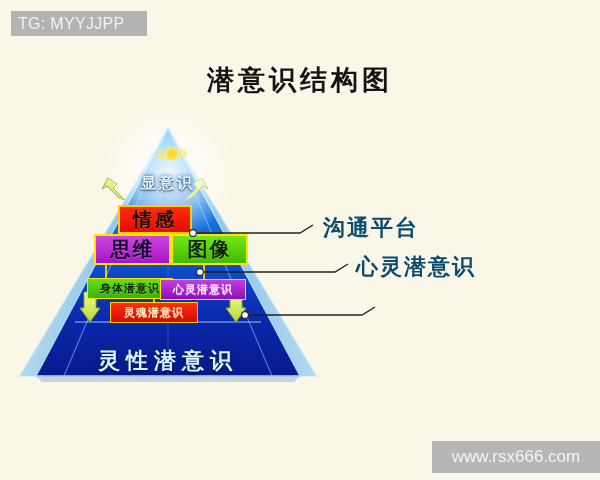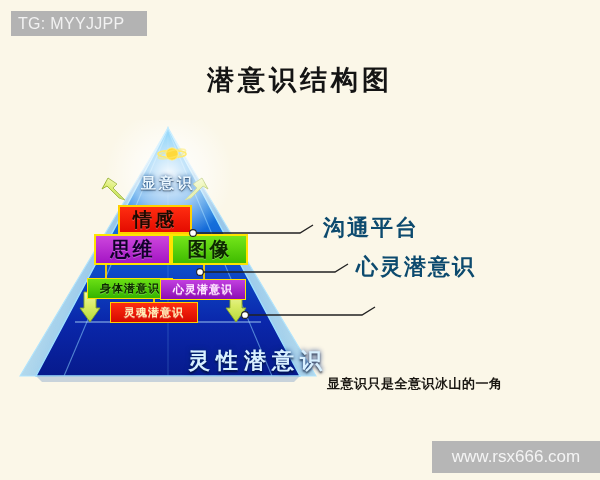--- a/index.html
+++ b/index.html
@@ -115,21 +115,21 @@
   #lbl-conscious {
     left: 0; top: 48px; width: 320px;
     text-align: center;
     font-size: 15px;
     letter-spacing: 3px;
     color: #eaf7ff;
     text-shadow: 0 0 4px rgba(0,60,130,0.9), 0 1px 1px rgba(0,0,0,0.55);
   }
   #lbl-spiritual {
     left: 0; top: 220px; width: 320px;
-    text-align: right;
+    text-align: center;
     font-size: 22px;
     letter-spacing: 6px;
     color: #d8f0ff;
     text-shadow: 0 0 5px rgba(0,40,120,0.95), 0 2px 2px rgba(0,0,0,0.6);
   }
 
   
   .cbox {
     position: absolute;
     z-index: 15;
@@ -321,19 +321,18 @@
     <circle cx="200" cy="272" r="3.4" fill="#ffffff" stroke="#222222" stroke-width="1.1"></circle>
 
     <path d="M245,315 L362,315 L375,307" fill="none" stroke="#222222" stroke-width="1.4"></path>
     <circle cx="245" cy="315" r="3.4" fill="#ffffff" stroke="#222222" stroke-width="1.1"></circle>
   </svg>
 
   <div class="callout" id="callout-1">沟通平台</div>
   <div class="callout" id="callout-2">心灵潜意识</div>
 
   <div id="caption">
-    <div>显意识只是全意识冰山的一角</div>
   </div>
 
   <div id="tg-badge">TG: MYYJJPP</div>
   <div id="site-badge">www.rsx666.com</div>
 
 </div>
 
 </body></html>

